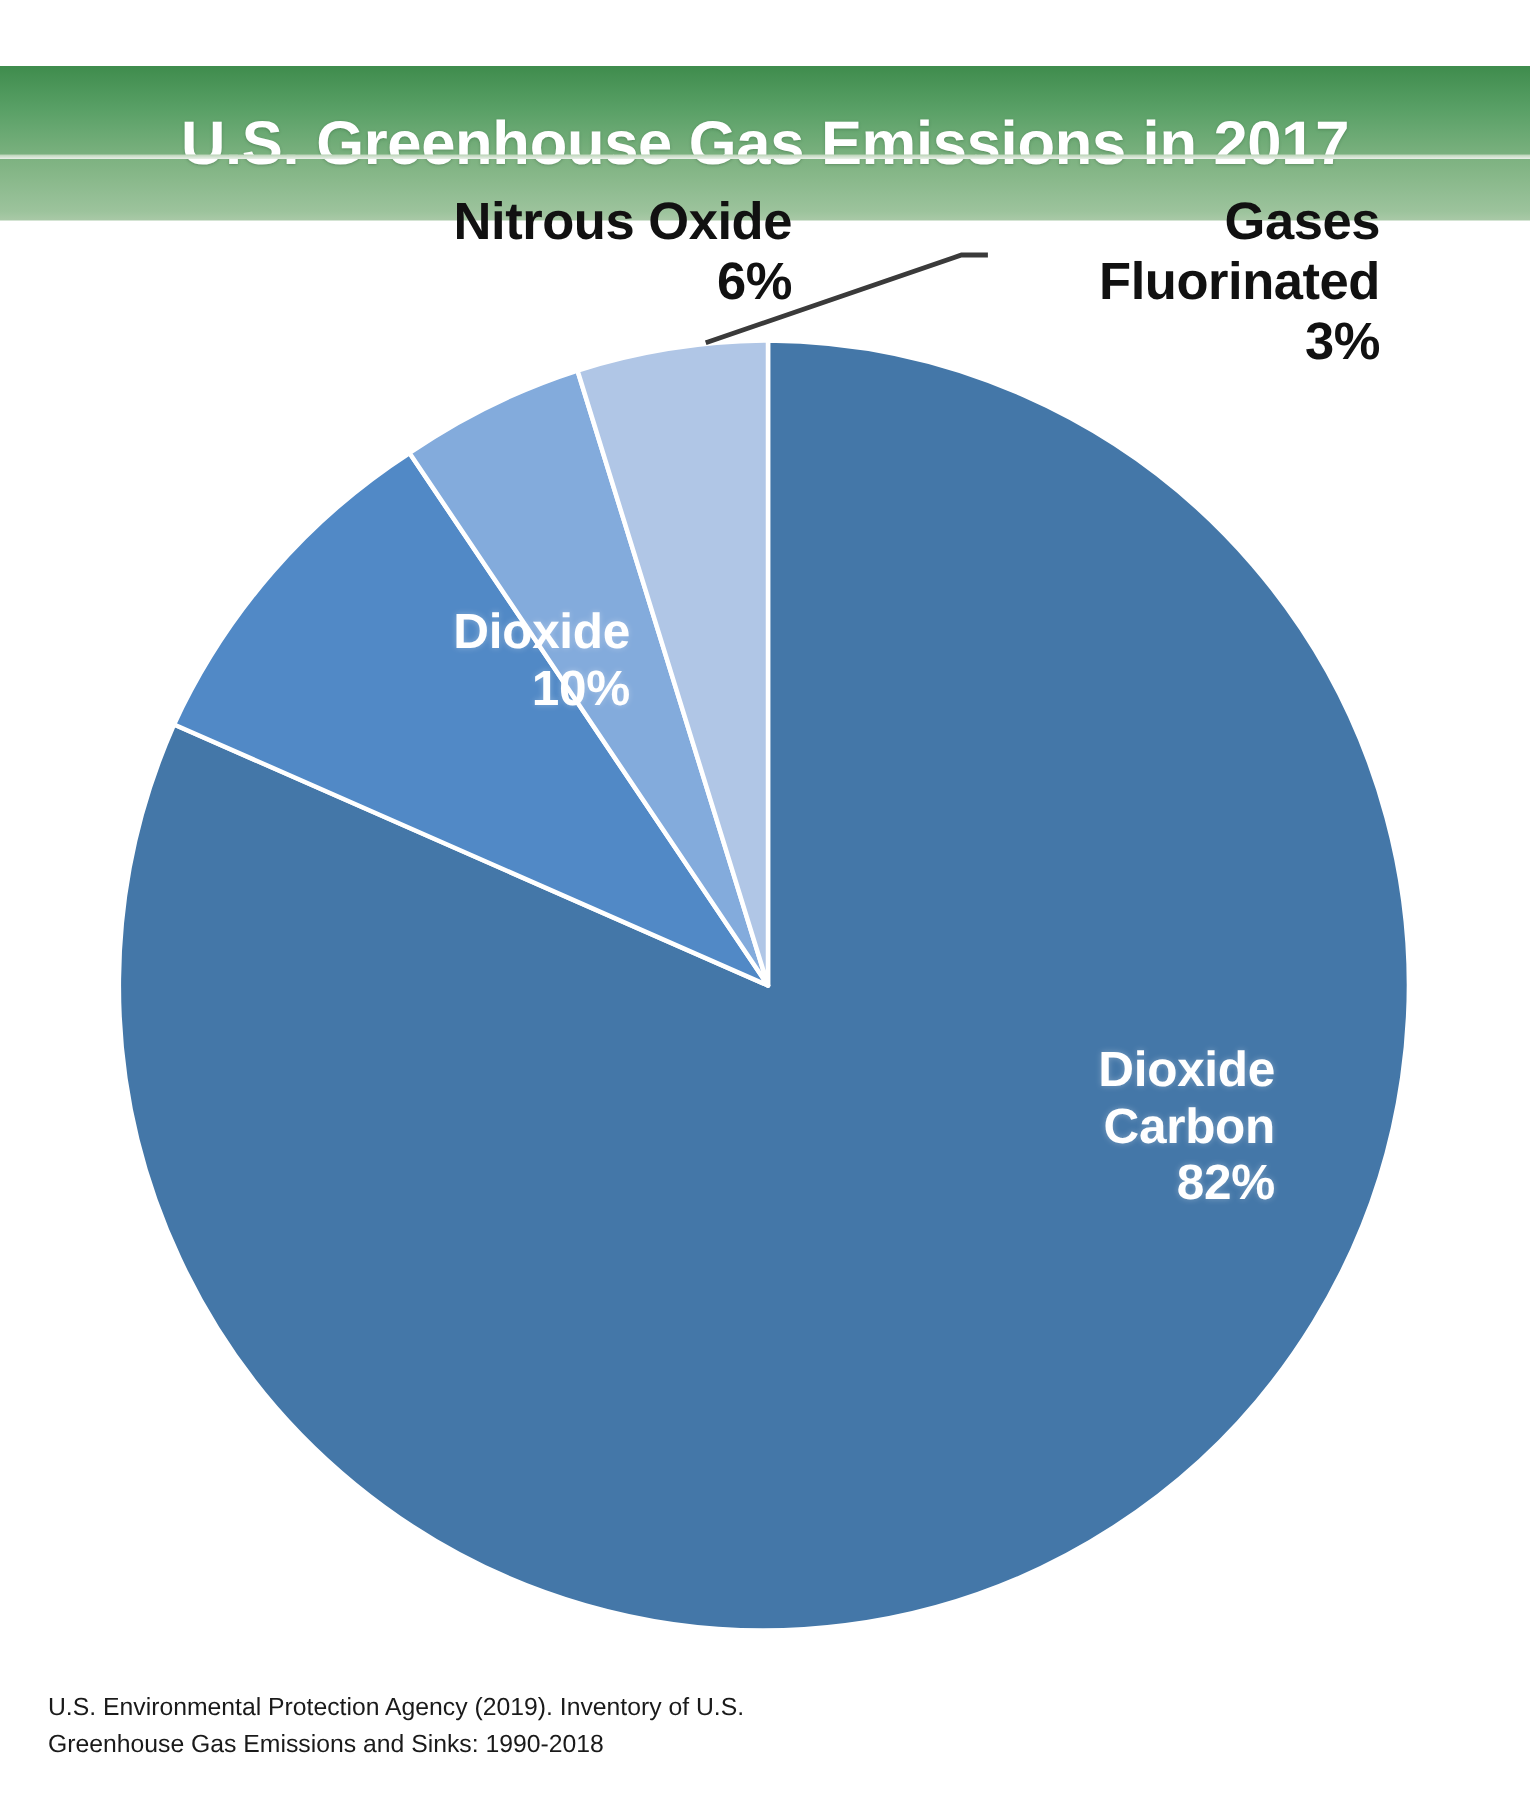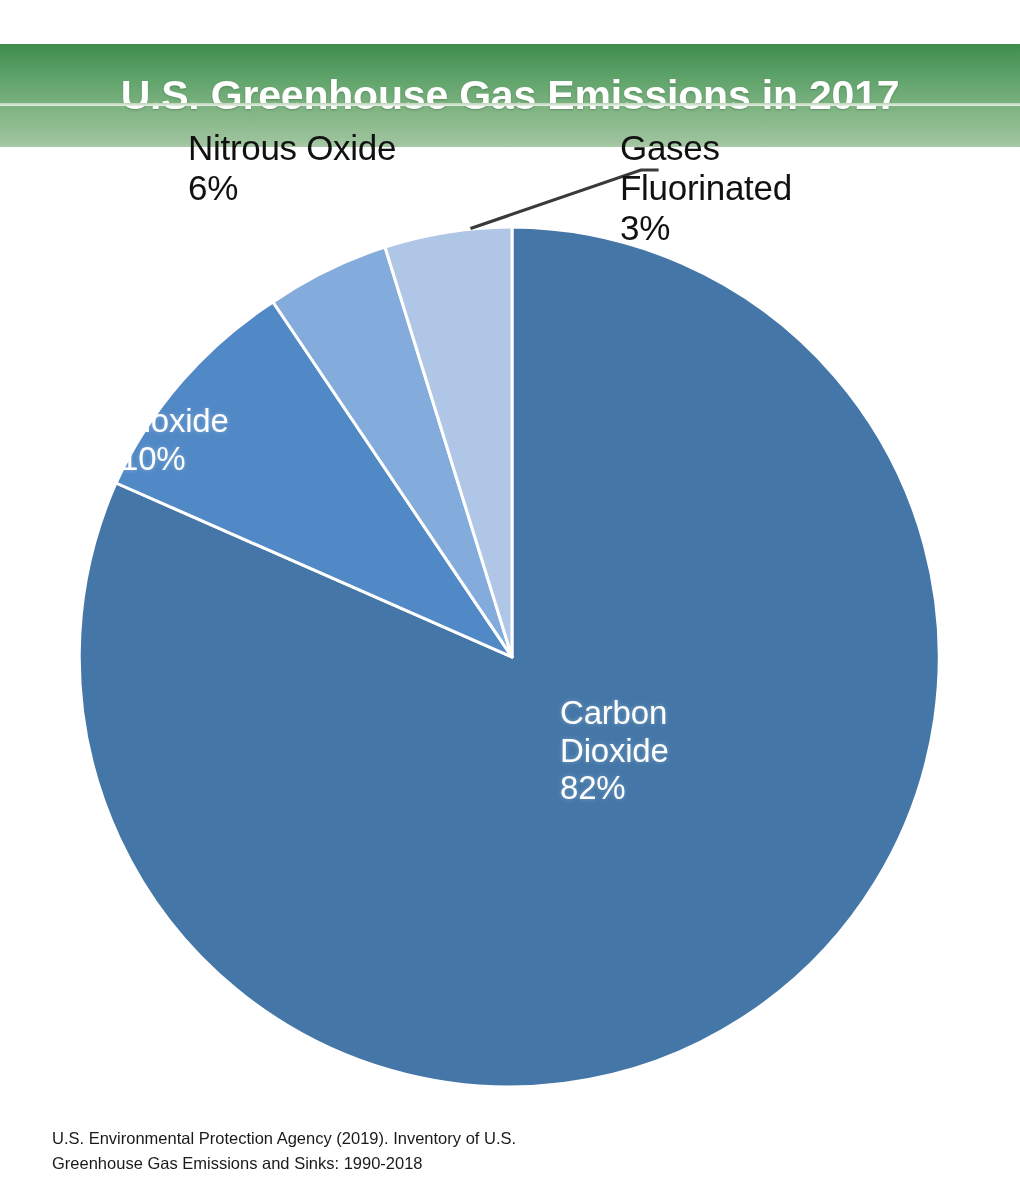--- a/index.html
+++ b/index.html
@@ -61,23 +61,23 @@
     left: 0;
     top: 0;
     width: 1020px;
     height: 1010px;
     display: block;
   }
 
   
   .pie-label {
     position: absolute;
-    text-align: left;
+    text-align: right;
     line-height: 1.14;
-    font-weight: normal;
+    font-weight: bold;
     white-space: nowrap;
   }
   .pie-label .label-name,
   .pie-label .label-value {
     display: block;
   }
   .outside-label {
     color: #111111;
     font-size: 35px;
     letter-spacing: -0.3px;
@@ -113,21 +113,20 @@
   
   #source-note {
     position: absolute;
     left: 32px;
     top: 1126px;
     width: 720px;
     color: #1a1a1a;
     font-size: 16.5px;
     font-weight: normal;
     line-height: 1.52;
-    margin-left: 20px;
   }
   #source-note .source-line { display: block; }
 </style>
 </head>
 <body>
 
 <div id="title-banner">
   <div id="chart-title">U.S. Greenhouse Gas Emissions in 2017</div>
 </div>
 <div id="title-banner-underline"></div>
@@ -157,22 +156,22 @@
     <span class="label-name">Fluorinated</span>
     <span class="label-value">3%</span>
   </div>
 
   <div class="pie-label inside-label" id="label-methane">
     <span class="label-name">Dioxide</span>
     <span class="label-value">10%</span>
   </div>
 
   <div class="pie-label inside-label" id="label-carbon-dioxide">
+    <span class="label-name">Dioxide</span>
     <span class="label-name">Carbon</span>
-    <span class="label-name">Dioxide</span>
     <span class="label-value">82%</span>
   </div>
 </div>
 
 <div id="source-note">
   <span class="source-line">U.S. Environmental Protection Agency (2019). Inventory of U.S.</span>
   <span class="source-line">Greenhouse Gas Emissions and Sinks: 1990-2018</span>
 </div>
 
 </body></html>

